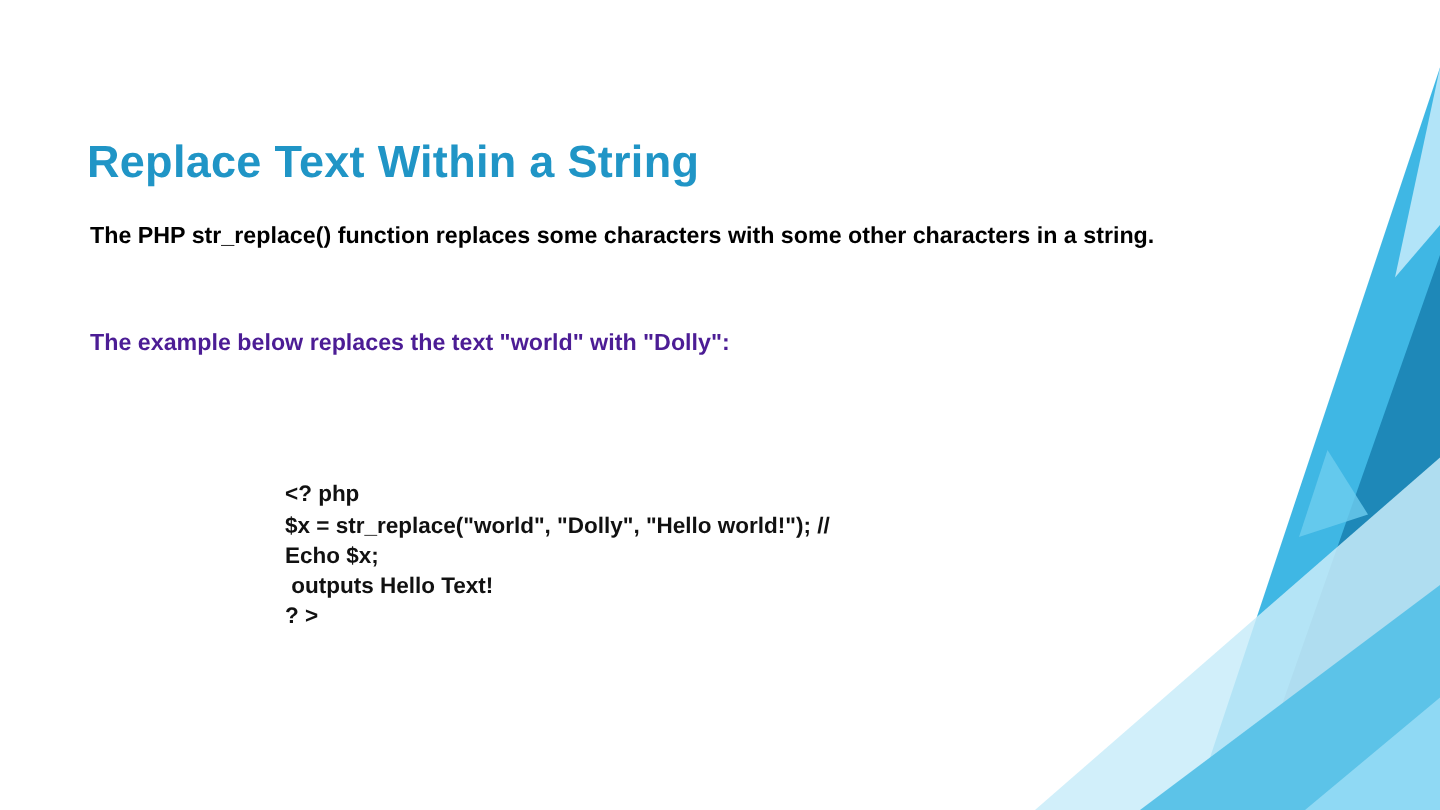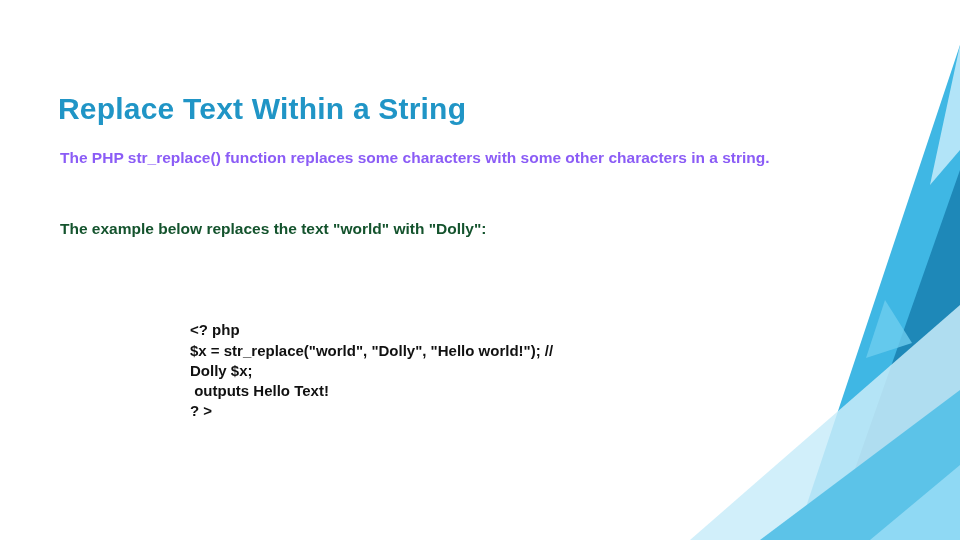--- a/index.html
+++ b/index.html
@@ -27,31 +27,31 @@
     color: #2095c6;
     letter-spacing: 0.2px;
     margin-top: 40px;
   }
   .para1 {
     position: absolute;
     left: 60px;
     top: 148px;
     width: 740px;
     font-size: 15.5px;
-    color: #8b5cf6;
+    color: #000000;
     line-height: 1.35;
     font-weight: 600;
   }
   .para2 {
     position: absolute;
     left: 60px;
     top: 220px;
     width: 740px;
     font-size: 15.5px;
-    color: #14532d;
+    color: #4c1d95;
     font-weight: 600;
   }
   .codeblock {
     position: absolute;
     left: 190px;
     top: 300px;
     width: 520px;
     font-size: 15px;
     line-height: 1.35;
     color: #111;
@@ -72,21 +72,21 @@
 
   <div class="title">Replace Text Within a String</div>
 
   <div class="para1">The PHP str_replace() function replaces some characters with some other characters in a string.</div>
 
   <div class="para2">The example below replaces the text "world" with "Dolly":</div>
 
   <div class="codeblock">
 <span>&lt;? php</span>
 <span>$x = str_replace("world", "Dolly", "Hello world!"); //</span>
-<span>Dolly $x;</span>
+<span>Echo $x;</span>
 <span> outputs Hello Text!</span>
 <span>? &gt;</span></div>
 
   <svg class="deco" width="960" height="540" viewBox="0 0 960 540" style="left:0;top:0">
 
     <polygon points="960,45 960,540 795,540" fill="#3fb7e4"></polygon>
 
     <polygon points="960,170 960,540 830,540" fill="#1e88b8"></polygon>
 
     <polygon points="960,305 960,540 690,540" fill="#c9ecf9" opacity="0.85"></polygon>

